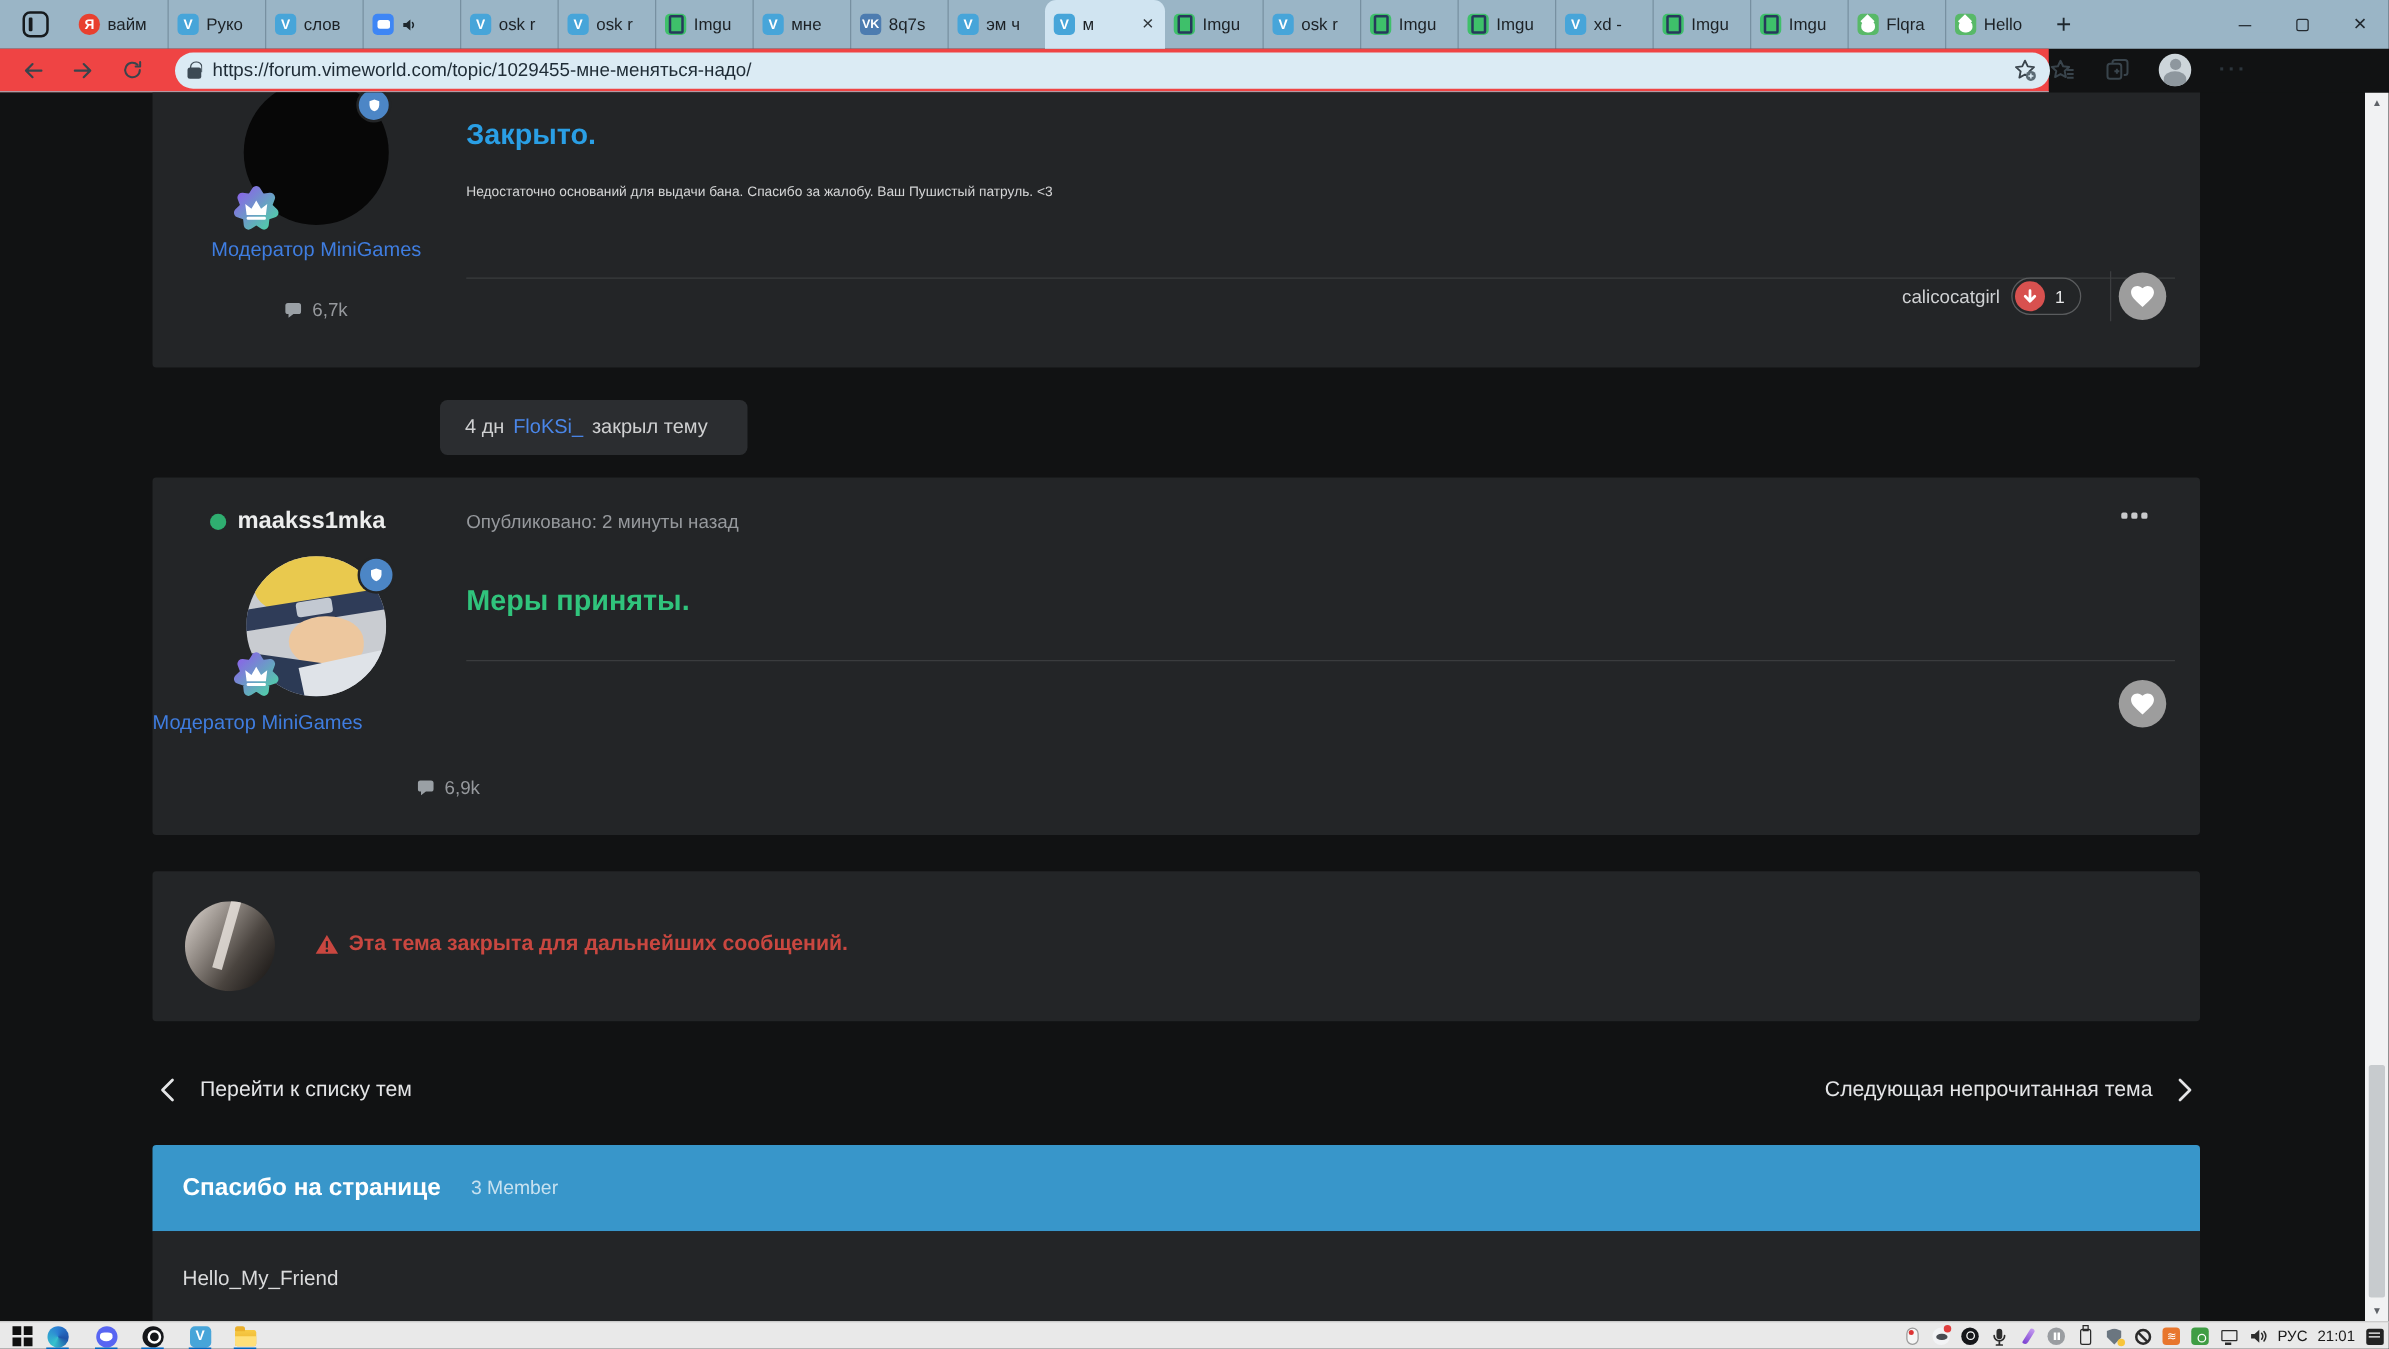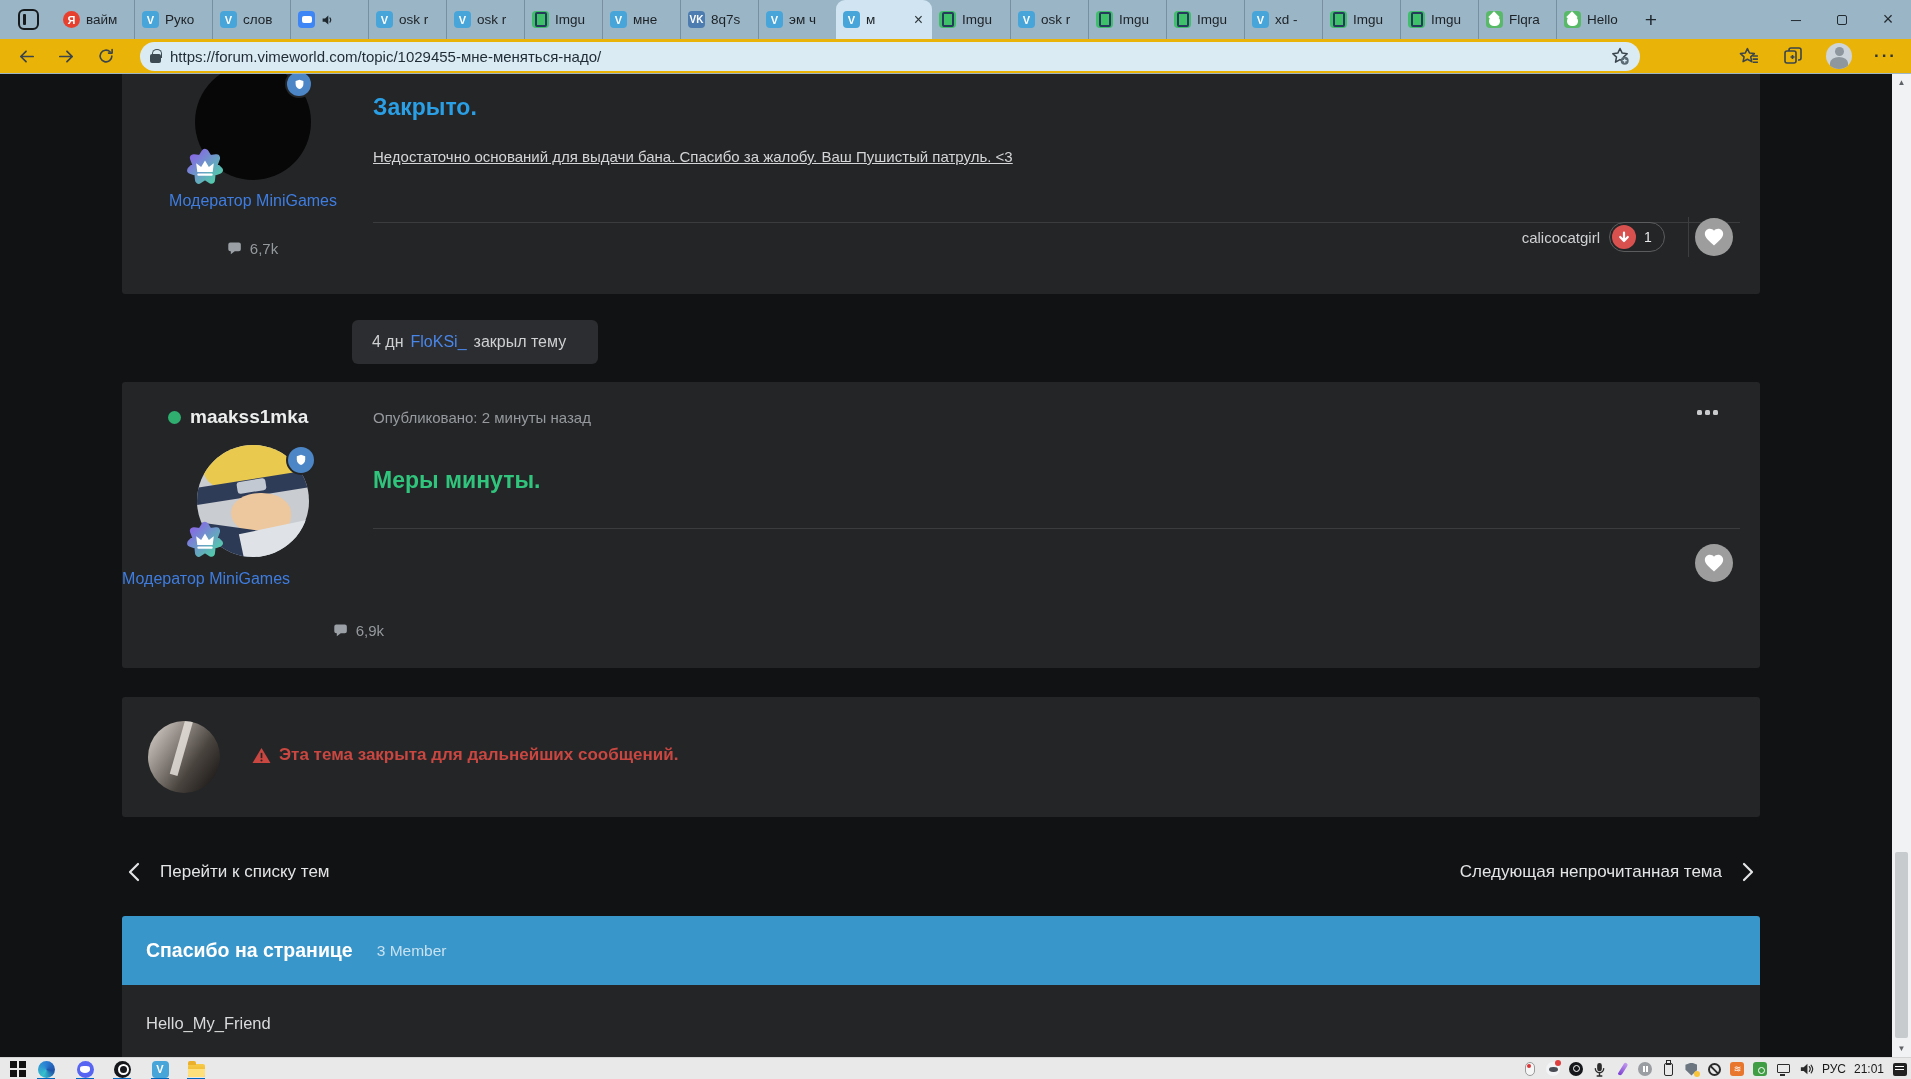--- a/index.html
+++ b/index.html
@@ -32,41 +32,41 @@
   .fi-cat{background:#58b968;}
   .fi-cat::before{content:'';position:absolute;top:2px;left:3.5px;width:8px;height:8px;background:#fff;transform:rotate(45deg);}
   .fi-cat::after{content:'';position:absolute;bottom:2px;left:3px;width:11px;height:10px;background:#fff;border-radius:50% 50% 45% 45%;}
   .audio-ind{flex:none;display:flex;}
   #new-tab-btn{width:34px;height:39px;display:flex;align-items:center;justify-content:center;font-size:21px;color:#1e272d;flex:none;}
   #win-controls{margin-left:auto;display:flex;height:39px;}
   .winbtn{width:46px;height:39px;display:flex;align-items:center;justify-content:center;color:#232a30;font-size:14px;}
   .winbtn .maxsq{width:10px;height:10px;border:1.4px solid #232a30;border-radius:2px;}
   .winbtn.close{font-size:18px;}
 
-  #toolbar{position:absolute;left:0;top:39px;width:1911px;height:35px;background:#eab308;display:flex;align-items:center;border-bottom:1px solid #9fb6c4;}
+  #toolbar{position:absolute;left:0;top:39px;width:1639px;height:35px;background:#ef4444;display:flex;align-items:center;border-bottom:1px solid #9fb6c4;}
   .navbtn{width:40px;height:32px;display:flex;align-items:center;justify-content:center;flex:none;}
   #addressbar{height:29px;background:#dbebf4;border-radius:15px;flex:none;width:1500px;margin-left:14px;display:flex;align-items:center;padding:0 10px;gap:9px;}
   #url-text{font-size:15px;color:#1f2c36;white-space:nowrap;overflow:hidden;flex:1;}
   .lock{width:11px;height:9px;background:#3c4a54;border-radius:2px;position:relative;flex:none;margin-top:4px;}
   .lock::before{content:'';position:absolute;left:1.5px;top:-5px;width:8px;height:8px;border:1.8px solid #3c4a54;border-radius:50% 50% 0 0;border-bottom:none;}
   #toolbar-right{display:flex;align-items:center;margin-left:auto;padding-right:14px;gap:22px;}
   #profile-avatar{width:26px;height:26px;border-radius:50%;background:#cdd5da;position:relative;overflow:hidden;}
   #profile-avatar::before{content:'';position:absolute;top:4px;left:8.5px;width:9px;height:9px;border-radius:50%;background:#8e979e;}
   #profile-avatar::after{content:'';position:absolute;top:14px;left:4px;width:18px;height:12px;border-radius:50% 50% 0 0;background:#8e979e;}
   #more-dots{font-size:17px;color:#2c353c;letter-spacing:2px;font-weight:bold;}
 
   
   #content{position:absolute;left:0;top:74px;width:1911px;height:983px;background:#111213;overflow:hidden;}
   .card{position:absolute;background:#232527;border-radius:3px;}
   .divider{position:absolute;height:1px;background:#3a3c3e;}
   .leftcol{position:absolute;left:0;width:262px;text-align:center;}
   .role-link{color:var(--link-blue);font-size:16px;}
   .stats{color:#96999d;font-size:15px;display:flex;align-items:center;justify-content:center;gap:7px;}
   .post-heading{font-size:23px;font-weight:bold;}
-  .post-body{font-size:15px;color:#d4d5d6;text-decoration:underline;}
+  .post-body{font-size:11px;color:#d4d5d6;}
   .avatar{border-radius:50%;position:absolute;overflow:hidden;}
   .crown-badge{position:absolute;width:44px;height:44px;}
   .shield-badge{position:absolute;border-radius:50%;background:#4c86c6;display:flex;align-items:center;justify-content:center;box-shadow:0 0 0 2px #232527;}
   .heart-btn{position:absolute;width:38px;height:38px;border-radius:50%;background:#9d9d9d;display:flex;align-items:center;justify-content:center;}
   .vdiv{position:absolute;width:1px;background:#3c3e40;}
   .menu-dots{position:absolute;display:flex;gap:3px;}
   .menu-dots i{width:5px;height:5px;background:#c9cacc;border-radius:1.5px;}
   .gray-text{color:#96999d;font-size:15px;}
   .pill{position:absolute;height:30px;border:1px solid #5a5c5e;border-radius:16px;display:flex;align-items:center;padding:2px;}
   .pill .dv{width:24px;height:24px;border-radius:50%;background:var(--downvote);display:flex;align-items:center;justify-content:center;}
@@ -389,21 +389,21 @@
       </svg>
     </div>
     <div class="role-link" style="position:absolute;left:0;width:262px;top:188px;">Модератор MiniGames</div>
     <div class="stats" style="position:absolute;left:0;width:262px;top:240px;justify-content:flex-end;">
       <svg width="15" height="15" viewBox="0 0 16 16">
           <path d="M2.5 1.5h9a2.2 2.2 0 0 1 2.2 2.2v5a2.2 2.2 0 0 1-2.2 2.2H7.2L3 14v-3.1h-.5A2.2 2.2 0 0 1 .3 8.7v-5A2.2 2.2 0 0 1 2.5 1.5z" fill="#9aa0a5"></path>
         </svg>
       <span>6,9k</span>
     </div>
 
-    <div class="post-heading" style="position:absolute;left:251px;top:85px;color:var(--green);">Меры минуты.</div>
+    <div class="post-heading" style="position:absolute;left:251px;top:85px;color:var(--green);">Меры приняты.</div>
     <div class="divider" style="left:251px;top:146px;width:1367px;"></div>
     <div class="heart-btn" style="left:1573px;top:162px;">
       <svg width="22" height="22" viewBox="0 0 24 24">
           <path d="M12 21.35l-1.45-1.32C5.4 15.36 2 12.28 2 8.5 2 5.42 4.42 3 7.5 3c1.74 0 3.41.81 4.5 2.09C13.09 3.81 14.76 3 16.5 3 19.58 3 22 5.42 22 8.5c0 3.78-3.4 6.86-8.55 11.54L12 21.35z" fill="#fff"></path>
         </svg>
     </div>
   </div>
 
   <div class="card" style="left:122px;top:623px;width:1638px;height:120px;">
     <div class="avatar" style="left:26px;top:24px;width:72px;height:72px;">

